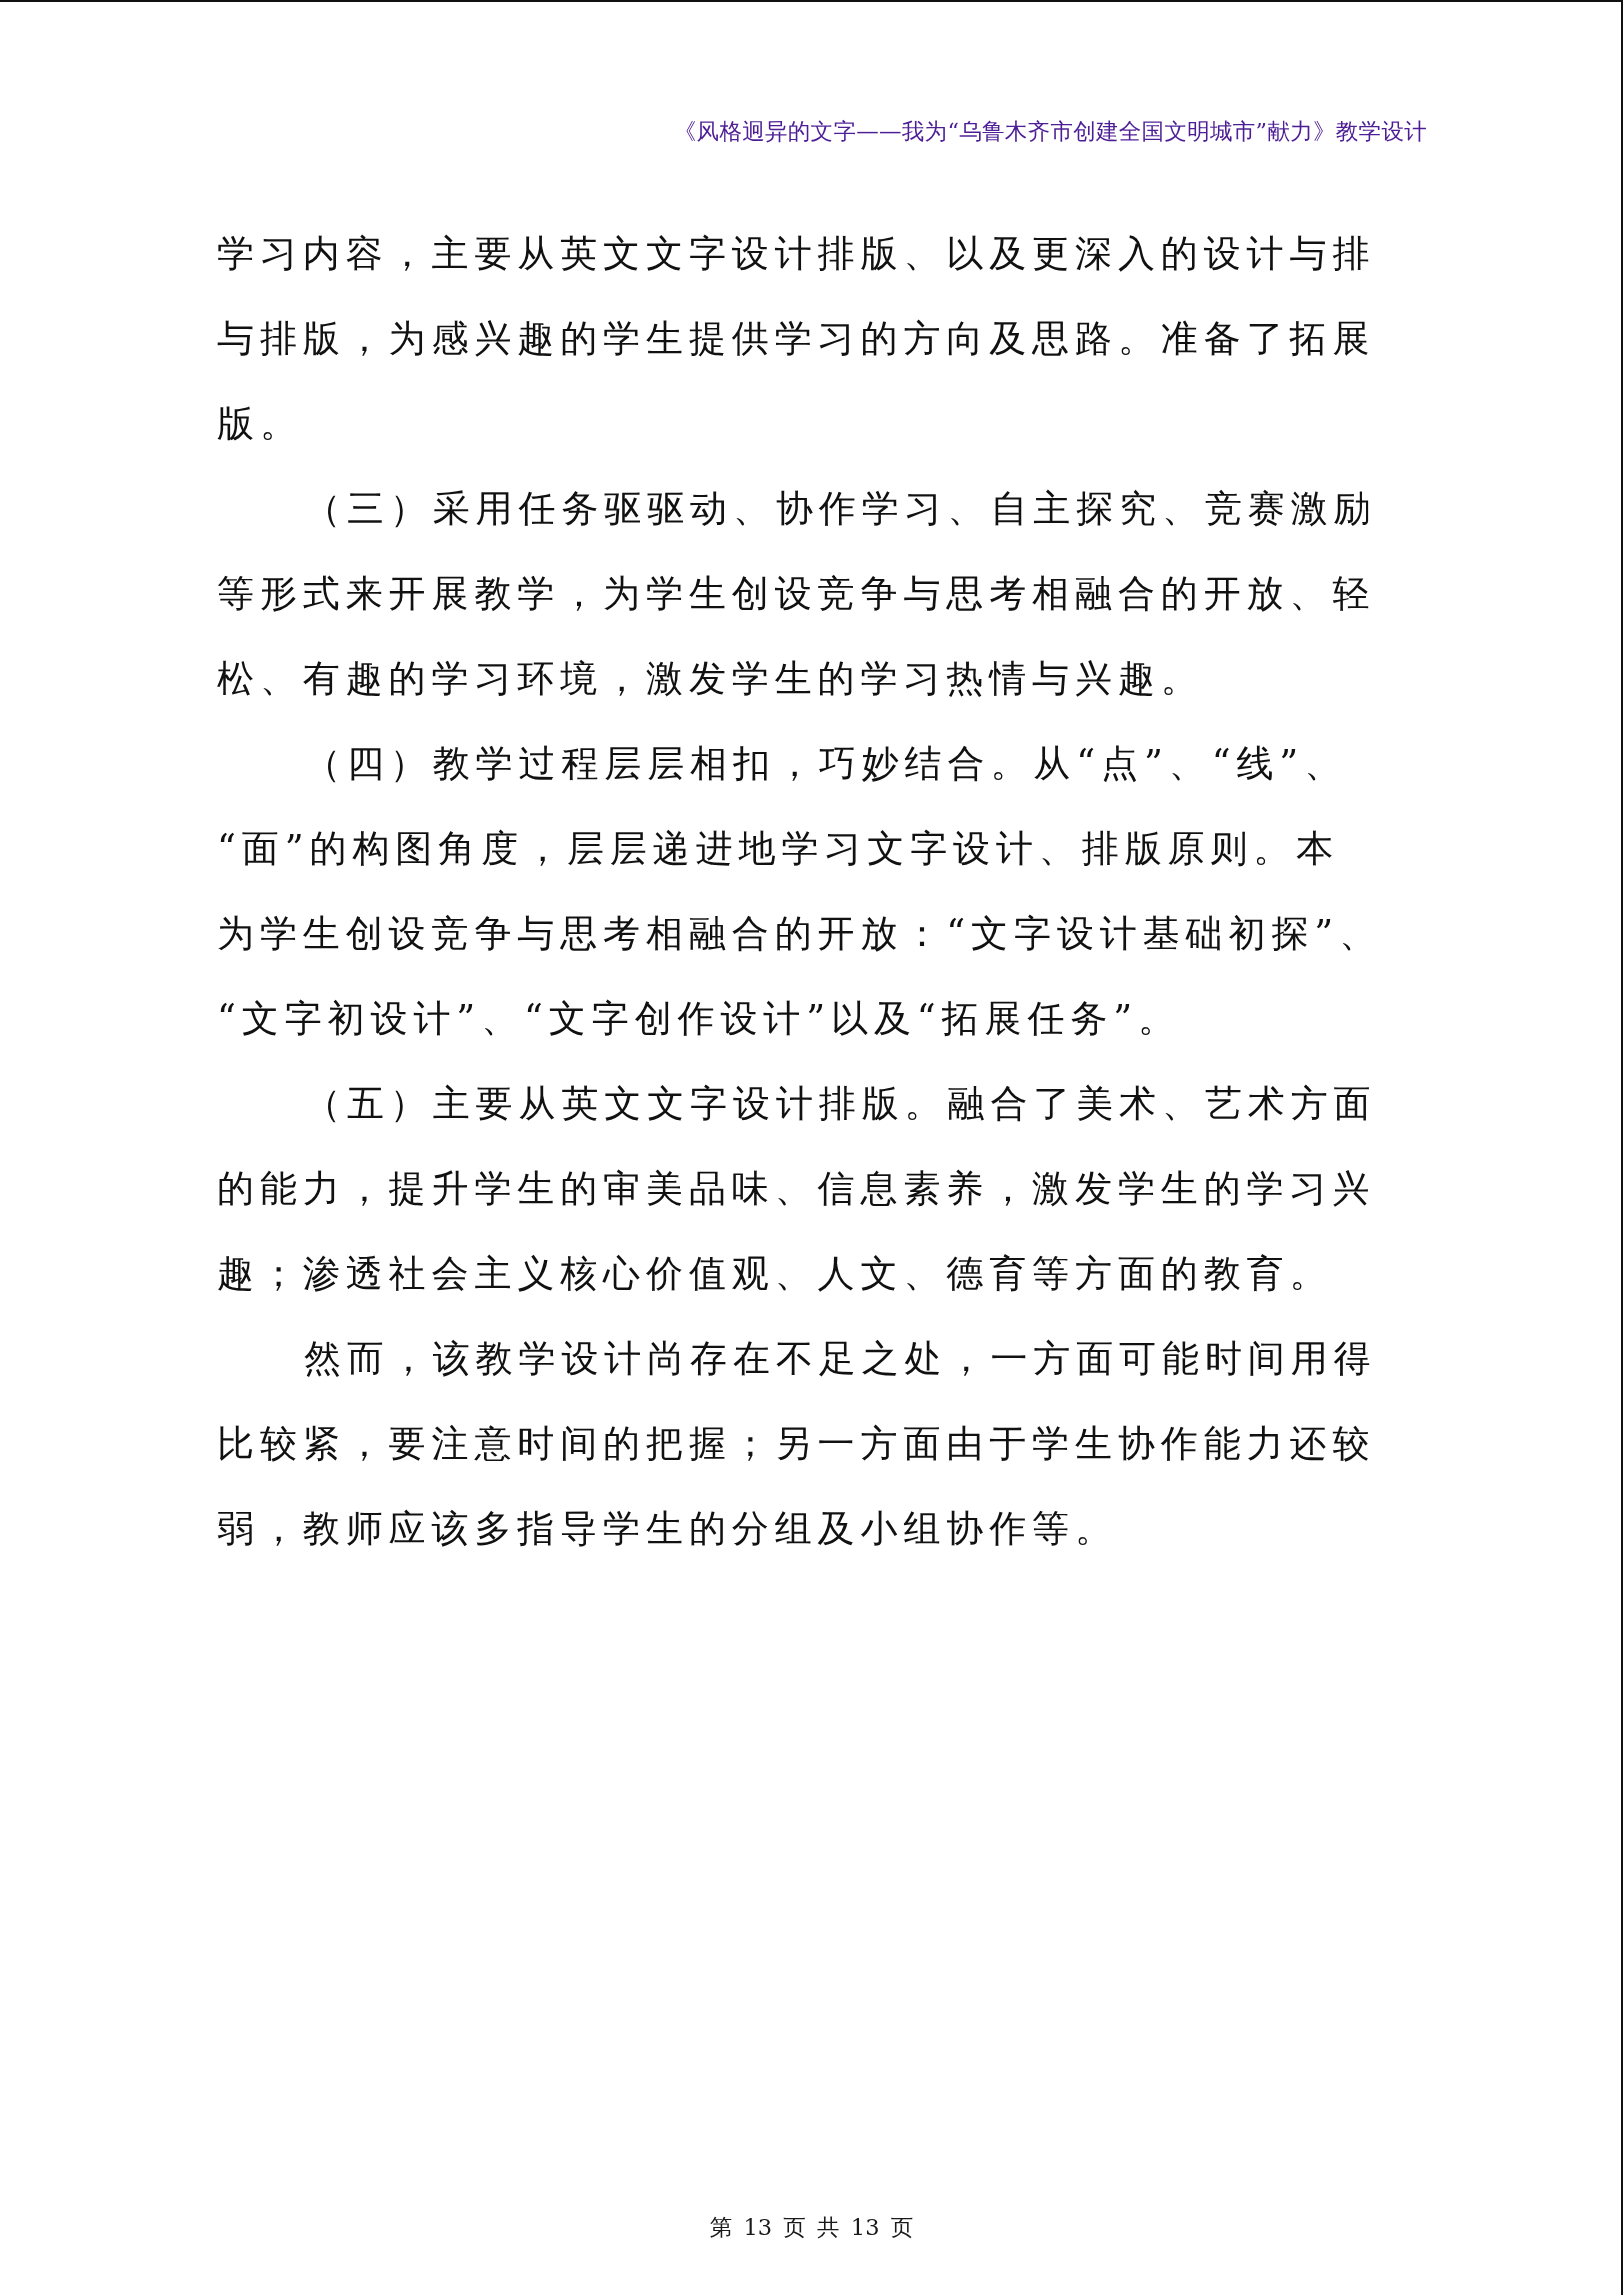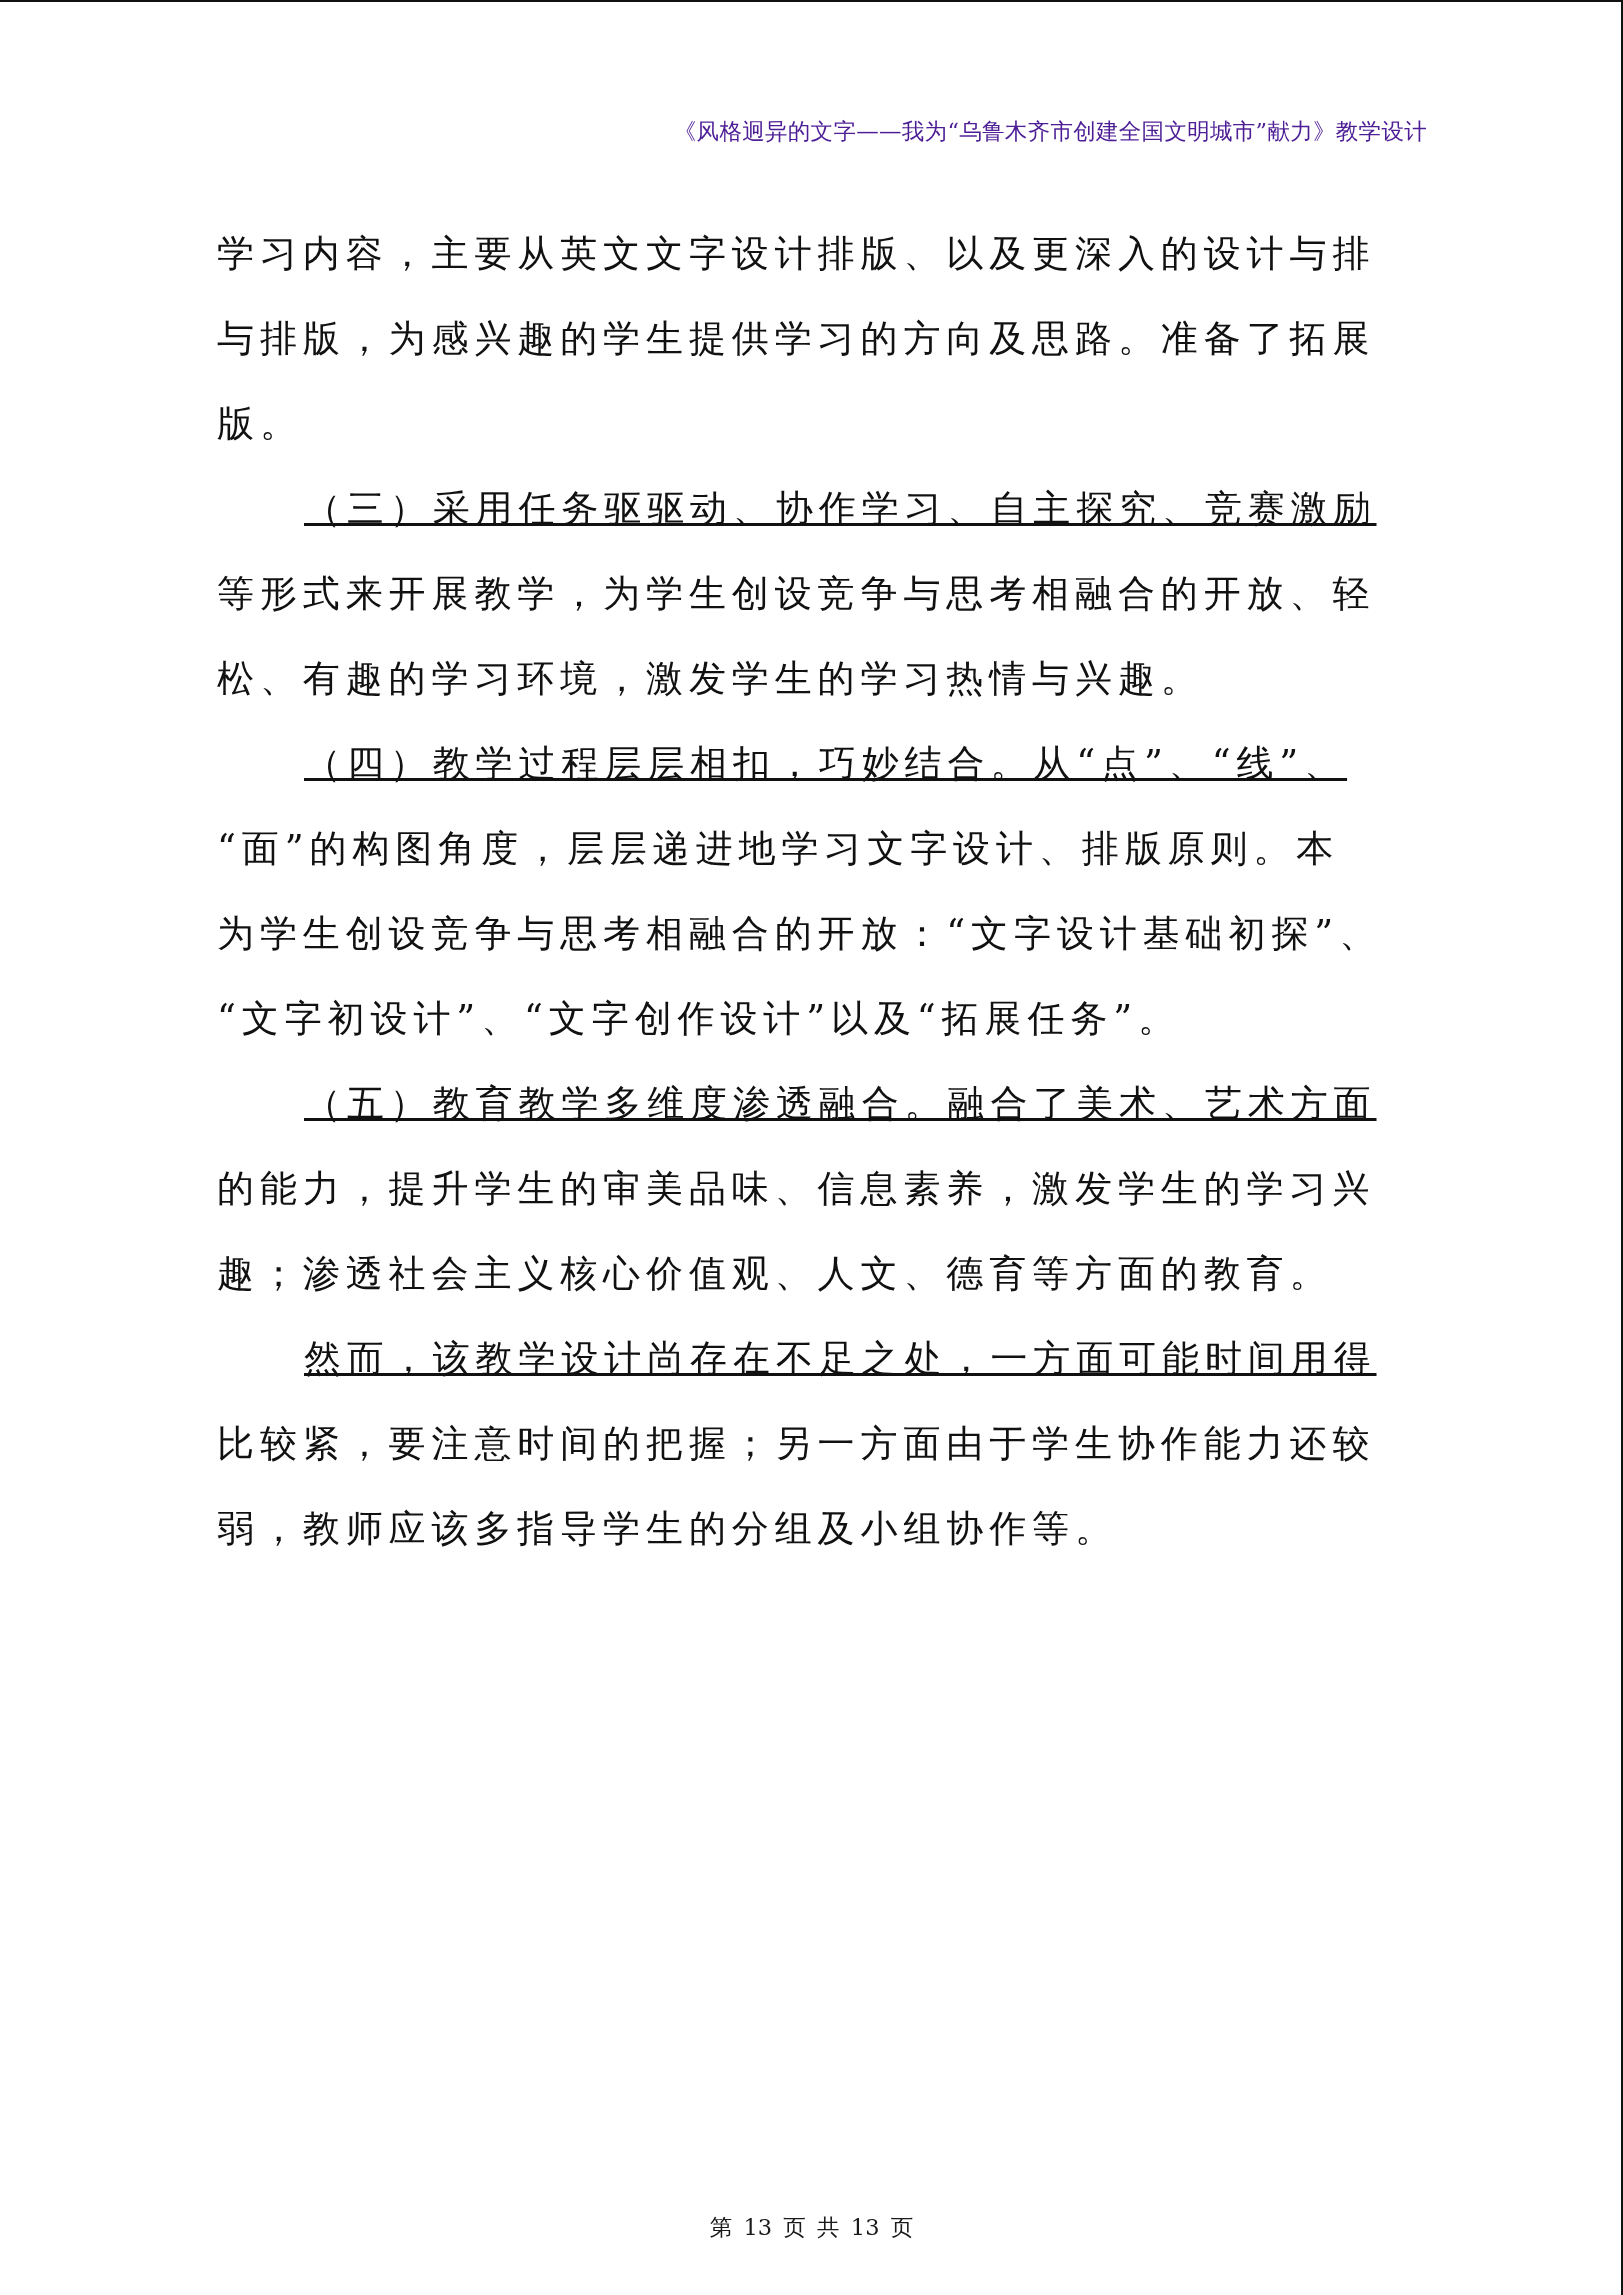--- a/index.html
+++ b/index.html
@@ -47,21 +47,20 @@
       line-height: 85px;
       letter-spacing: 5.9px;
       white-space: nowrap;
     }
     .line {
       display: block;
       height: 85px;
     }
     .indent {
       padding-left: 87px;
-      text-decoration: underline;
     }
     .page-footer {
       position: absolute;
       top: 2188px;
       left: 0;
       width: 1623px;
       text-align: center;
       font-size: 22.5px;
       line-height: 30px;
       color: #1a1a1a;
@@ -91,21 +90,21 @@
   </div>
 
   <div class="para">
     <span class="line indent">（四）教学过程层层相扣，巧妙结合。从“点”、“线”、</span>
     <span class="line">“面”的构图角度，层层递进地学习文字设计、排版原则。本</span>
     <span class="line">为学生创设竞争与思考相融合的开放：“文字设计基础初探”、</span>
     <span class="line">“文字初设计”、“文字创作设计”以及“拓展任务”。</span>
   </div>
 
   <div class="para">
-    <span class="line indent">（五）教育教学多维度渗透融合。融合了美术、艺术方面</span>
+    <span class="line indent">（五）主要从英文文字设计排版。融合了美术、艺术方面</span>
     <span class="line">的能力，提升学生的审美品味、信息素养，激发学生的学习兴</span>
     <span class="line">趣；渗透社会主义核心价值观、人文、德育等方面的教育。</span>
   </div>
 
   <div class="para">
     <span class="line indent">然而，该教学设计尚存在不足之处，一方面可能时间用得</span>
     <span class="line">比较紧，要注意时间的把握；另一方面由于学生协作能力还较</span>
     <span class="line">弱，教师应该多指导学生的分组及小组协作等。</span>
   </div>
 

